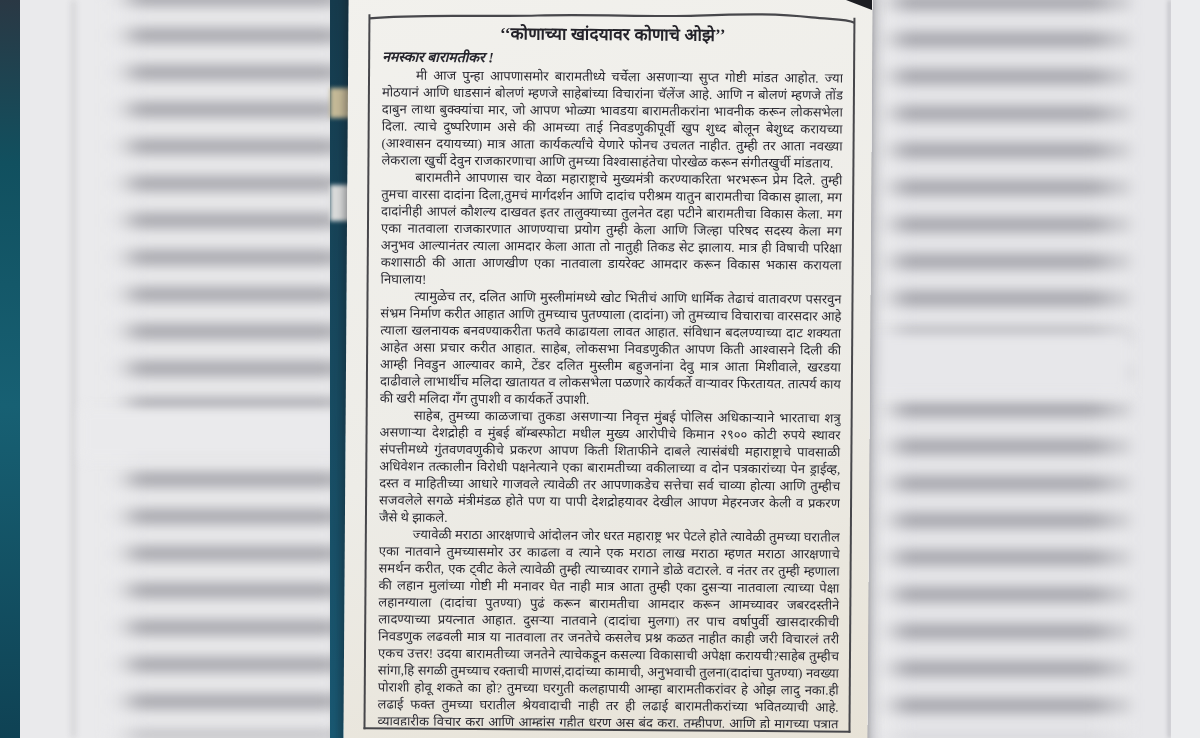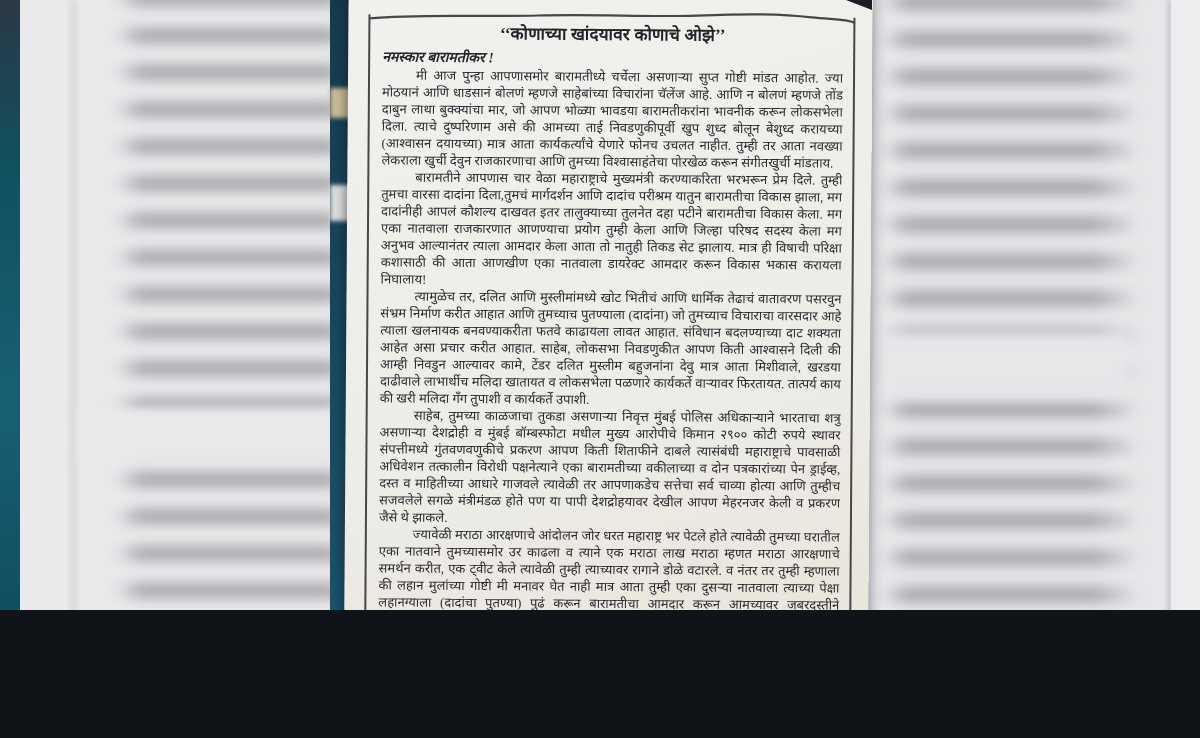--- a/index.html
+++ b/index.html
@@ -1,18 +1,18 @@
 <!DOCTYPE html>
 <html><head>
 <meta charset="utf-8">
 <style>
   html,body{margin:0;padding:0;}
   body{font-family:"Liberation Serif","DejaVu Serif",serif;background:#101418;}
   .stage{
-    position:relative;width:1200px;height:610px;overflow:hidden;
+    position:relative;width:1200px;height:738px;overflow:hidden;
     background:#e3e3e6;
   }
 
   
   .bg-left{position:absolute;left:0;top:0;width:352px;height:738px;background:#e4e4e7;}
   .bg-left-page{position:absolute;left:20px;top:0;right:0;bottom:0;background:#eaeaec;}
   .bg-left-page::before{content:"";position:absolute;left:52px;top:0;bottom:0;width:3px;
     background:rgba(150,150,156,.45);filter:blur(3px);}
   .bars{
     position:absolute;

